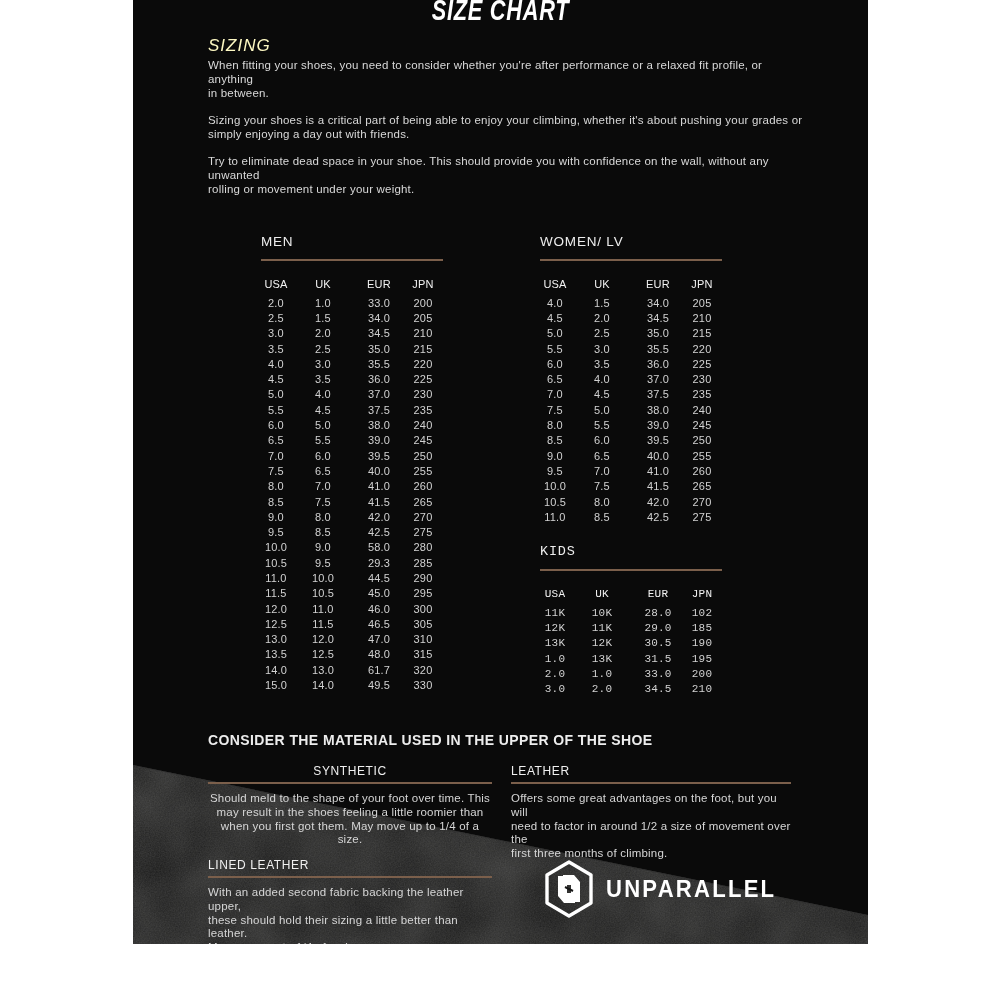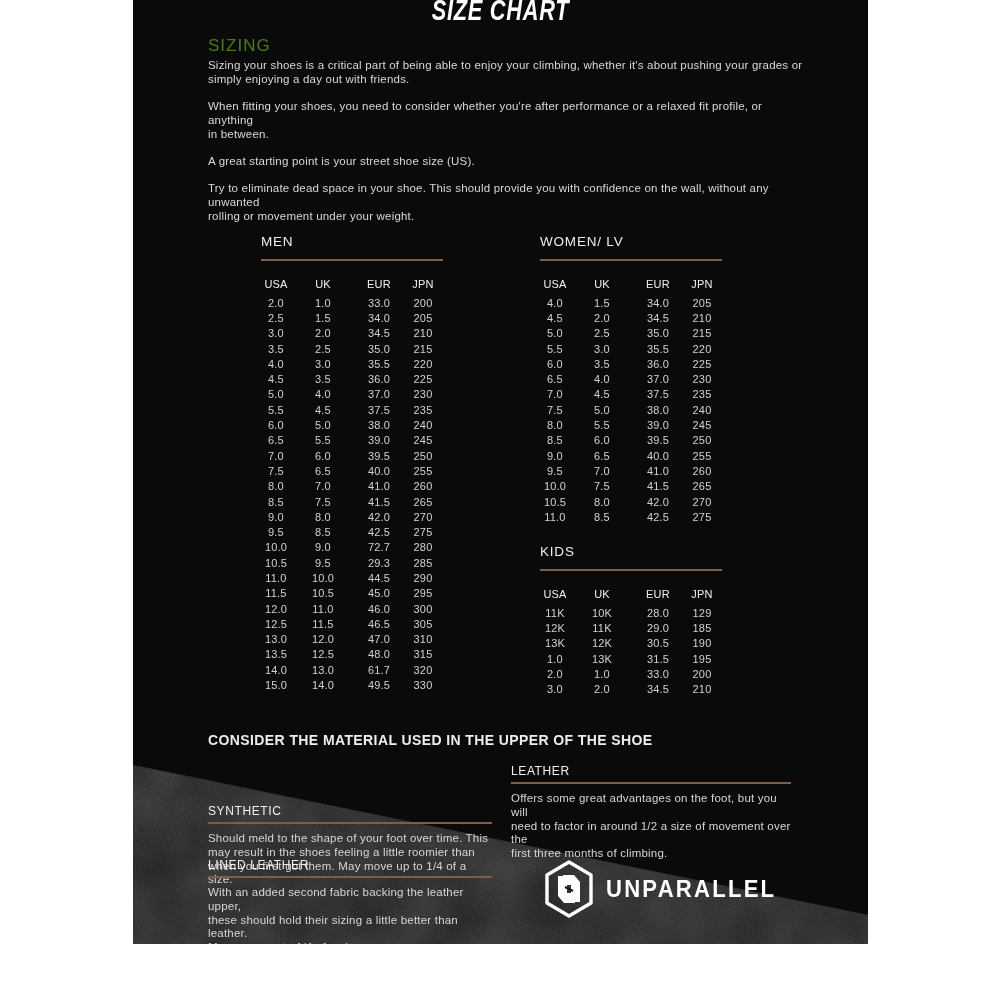--- a/index.html
+++ b/index.html
@@ -13,48 +13,48 @@
   }
   .texture { position:absolute; left:0; top:0; }
 
   .page-title {
     position:absolute; top:-5px; left:0; width:735px; text-align:center;
     font-size:29px; line-height:31px; font-weight:bold; font-style:italic;
     color:#ffffff; letter-spacing:1px; transform:scaleX(0.75); transform-origin:center top;
     white-space:nowrap;
   }
   .sizing-heading {
-    position:absolute; left:75px; top:36px; font-size:17px; 
-    color:#4d7c0f; letter-spacing:1px;
+    position:absolute; left:75px; top:36px; font-size:17px; font-style:italic;
+    color:#fef9c3; letter-spacing:1px;
   }
   .sizing-paragraphs { position:absolute; left:75px; top:58px; width:600px; }
   .sizing-paragraphs p {
     margin:0 0 13px 0; font-size:11.5px; line-height:14px; color:#d9d9d9;
     white-space:pre-line; letter-spacing:0.2px;
   }
 
   .size-table { position:absolute; width:182px; }
   .size-table.men   { left:128px; top:234px; }
   .size-table.women { left:407px; top:234px; }
-  .size-table.kids  { left:407px; top:544px; }
+  .size-table.kids  { left:407px; top:544px;font-family:Liberation Mono, monospace; }
   .table-title {
     font-size:13.5px; line-height:16px; letter-spacing:0.8px; color:#ededed;
     padding-bottom:9px; border-bottom:2px solid #7b5f4b;
   }
   .trow { display:grid; grid-template-columns:30px 64px 48px 40px; height:15.3px; align-items:center; }
   .trow span { text-align:center; font-size:11px; color:#d2d2d2; letter-spacing:0.2px; }
   .trow.thead { margin-top:14px; height:17px; margin-bottom:3px; }
   .trow.thead span { color:#f2f2f2; }
 
   .materials-heading {
     position:absolute; left:75px; top:732px; font-size:14px; font-weight:bold;
     color:#ededed; letter-spacing:0.4px;
   }
   .material { position:absolute; }
-  .material.synthetic { left:75px;  top:804px; width:284px; }
+  .material.synthetic { left:75px;  top:764px; width:284px;text-align:center; }
   .material.leather   { left:378px; top:764px; width:280px; }
   .material.lined     { left:75px;  top:858px; width:284px; }
   .material-title {
     font-size:12px; line-height:14px; letter-spacing:0.6px; color:#f0f0f0;
     padding-bottom:4px; border-bottom:2px solid #7b5f4b;
   }
   .material-body {
     margin-top:8px; font-size:11.5px; line-height:13.8px; color:#d6d6d6;
     white-space:pre-line; letter-spacing:0.2px;
   }
@@ -91,25 +91,24 @@
         <rect x="0" y="740" width="735" height="260" filter="url(#grainFine)"></rect>
         <rect x="0" y="990" width="735" height="7" fill="#343434" opacity="0.55"></rect>
         <line x1="0" y1="765" x2="735" y2="915" stroke="#2e2e2e" stroke-width="1.5" opacity="0.8"></line>
       </g>
     </svg>
 
     <div class="page-title">SIZE CHART</div>
 
     <div class="sizing-heading">SIZING</div>
     <div class="sizing-paragraphs">
+        <p>When fitting your shoes, you need to consider whether you're after performance or a relaxed fit profile, or anything
+in between.</p>
         <p>Sizing your shoes is a critical part of being able to enjoy your climbing, whether it's about pushing your grades or
 simply enjoying a day out with friends.</p>
-        <p>When fitting your shoes, you need to consider whether you're after performance or a relaxed fit profile, or anything
-in between.</p>
-        <p>A great starting point is your street shoe size (US).</p>
         <p>Try to eliminate dead space in your shoe. This should provide you with confidence on the wall, without any unwanted
 rolling or movement under your weight.</p>
       </div>
 
     <section class="size-table men">
       <div class="table-title">MEN</div>
       <div>
           <div class="trow thead">
             <span>USA</span>
             <span>UK</span>
@@ -208,21 +207,21 @@
           </div>
           <div class="trow">
             <span>9.5</span>
             <span>8.5</span>
             <span>42.5</span>
             <span>275</span>
           </div>
           <div class="trow">
             <span>10.0</span>
             <span>9.0</span>
-            <span>72.7</span>
+            <span>58.0</span>
             <span>280</span>
           </div>
           <div class="trow">
             <span>10.5</span>
             <span>9.5</span>
             <span>29.3</span>
             <span>285</span>
           </div>
           <div class="trow">
             <span>11.0</span>
@@ -383,21 +382,21 @@
           <div class="trow thead">
             <span>USA</span>
             <span>UK</span>
             <span>EUR</span>
             <span>JPN</span>
           </div>
           <div class="trow">
             <span>11K</span>
             <span>10K</span>
             <span>28.0</span>
-            <span>129</span>
+            <span>102</span>
           </div>
           <div class="trow">
             <span>12K</span>
             <span>11K</span>
             <span>29.0</span>
             <span>185</span>
           </div>
           <div class="trow">
             <span>13K</span>
             <span>12K</span>

